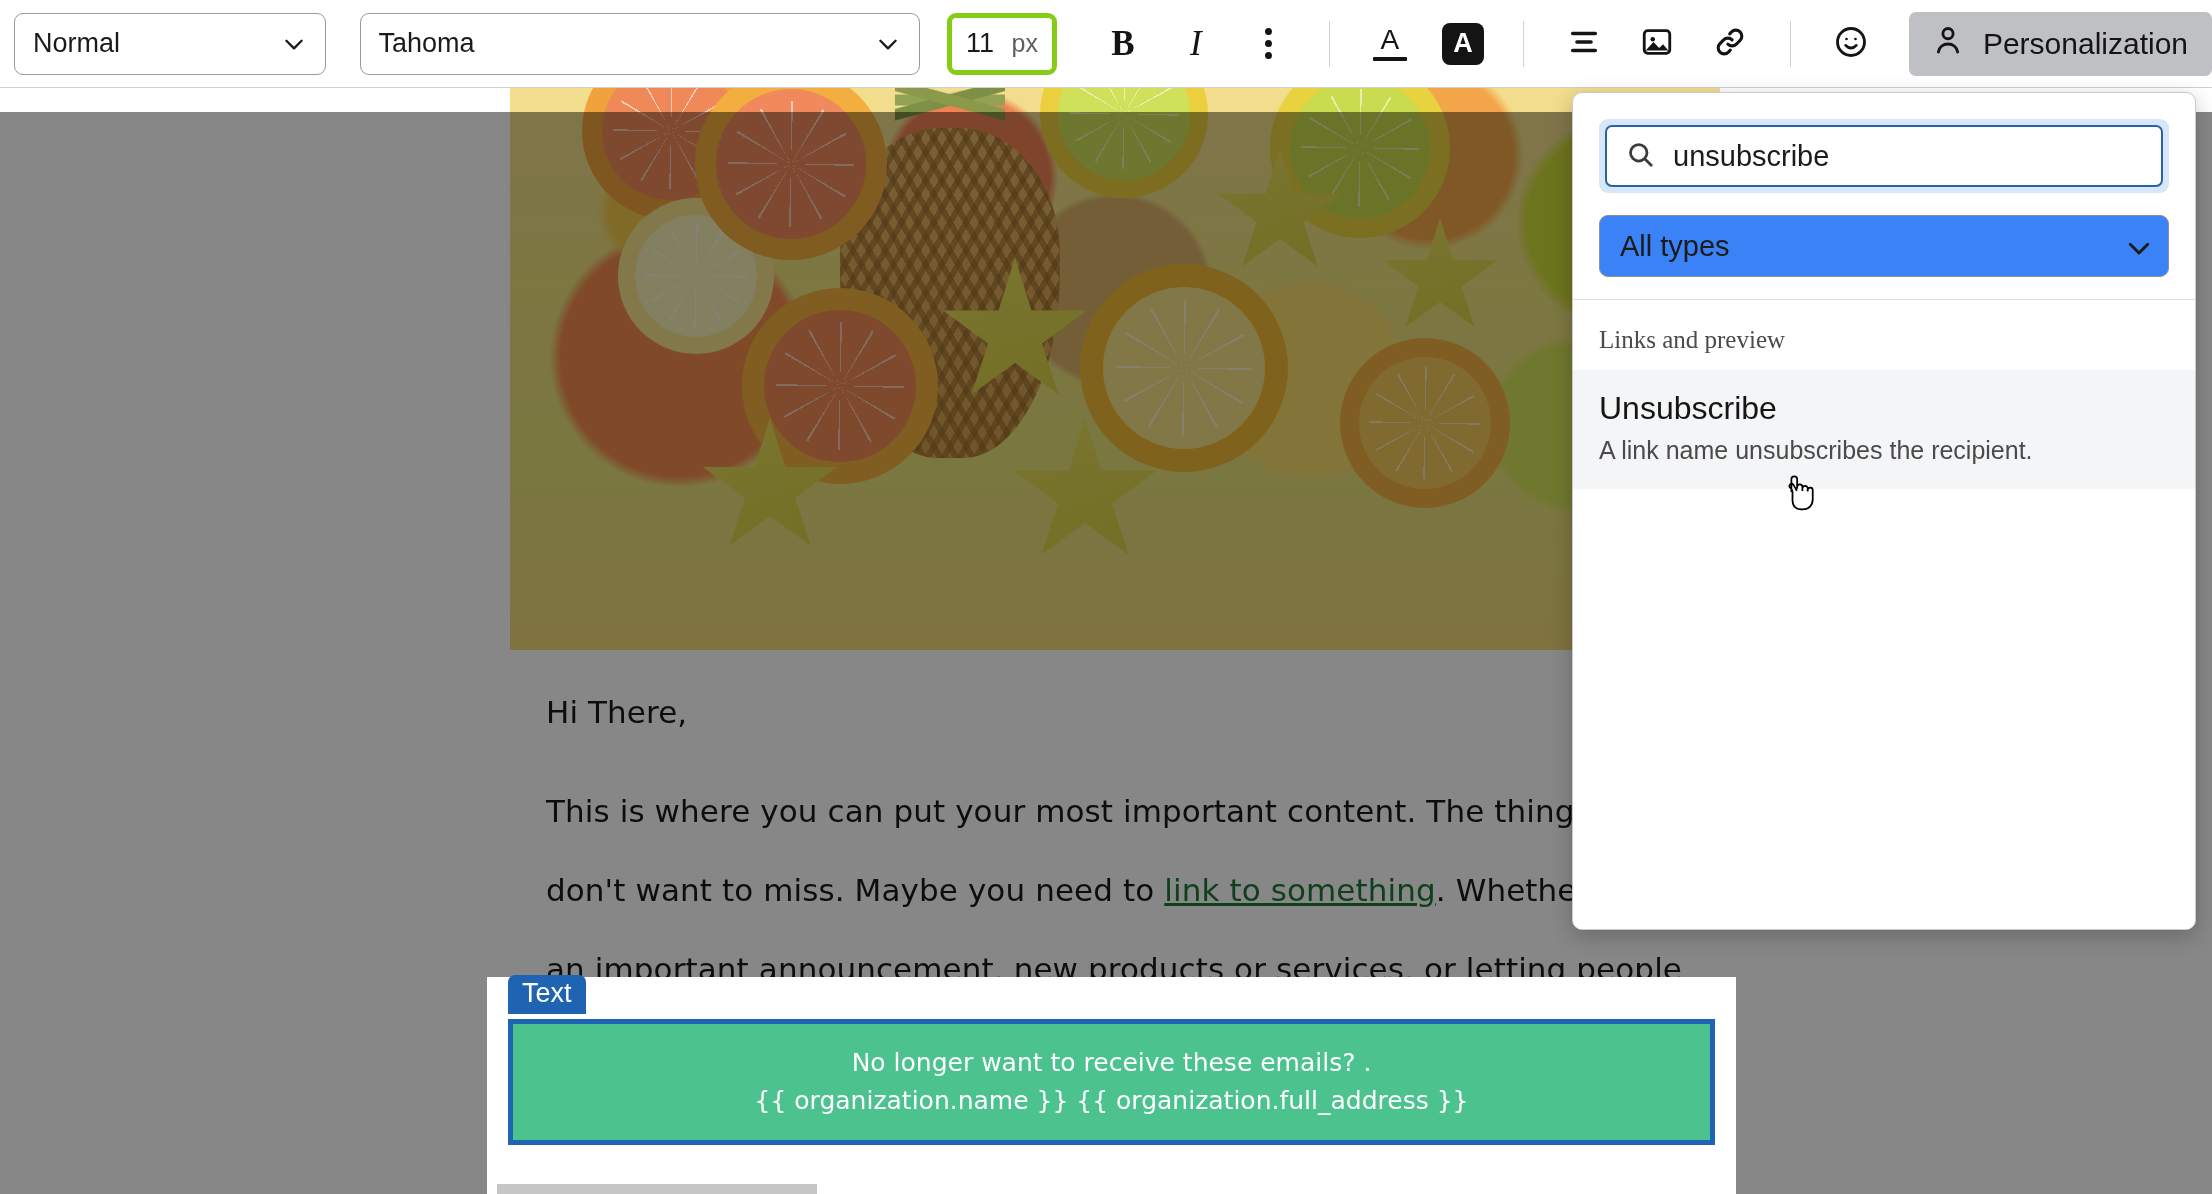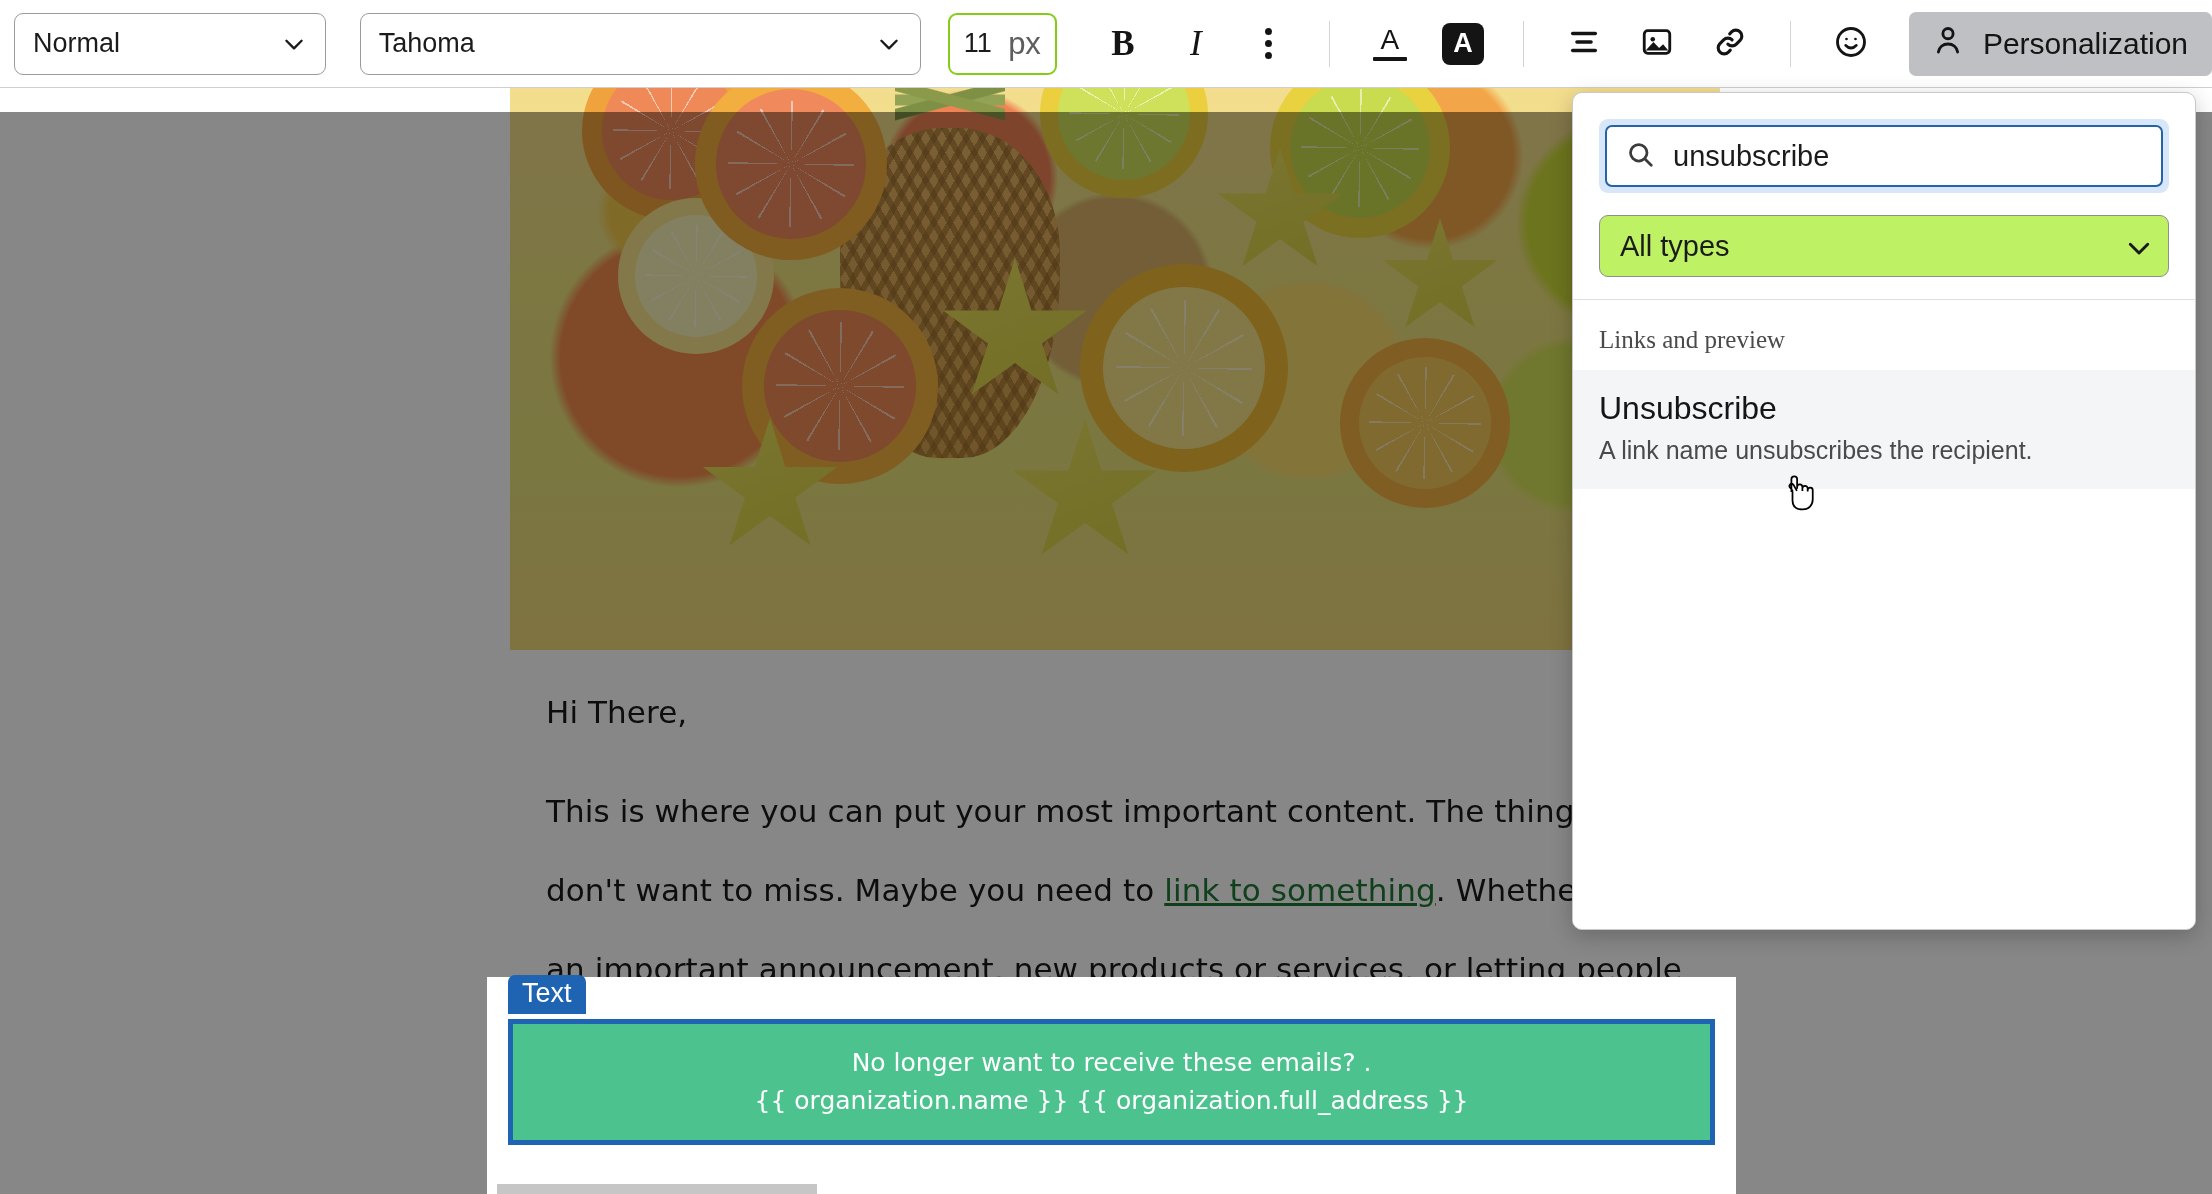--- a/index.html
+++ b/index.html
@@ -30,25 +30,25 @@
     background:#fff; padding:0 18px; cursor:pointer;
     color:#1b1b1b; font-size:27px;
   }
   #sel-style { width:350px; margin-right:19px; }
   #sel-font  { width:634px; margin-right:12px; }
   .chev { width:26px; height:26px; flex:0 0 auto; }
   .chev svg { display:block; }
 
   #size-box {
     display:flex; align-items:center; height:62px; width:120px;
-    border:2px solid #84cc16; border-radius:9px; background:#fff;
+    border:5px solid #84cc16; border-radius:9px; background:#fff;
     padding:0 14px; margin-right:22px; justify-content:space-between;
   }
   #size-val { font-size:27px; color:#1b1b1b; }
-  #size-unit { font-size:31px; color:#5e5e5e; }
+  #size-unit { font-size:25px; color:#5e5e5e; }
 
   .tb-btn {
     width:58px; height:58px; flex:0 0 auto;
     display:flex; align-items:center; justify-content:center;
     cursor:pointer; background:transparent; border:none; border-radius:7px;
     color:#141414;
   }
   .tb-btn.bold   { font-size:35px; font-weight:bold; font-family:"Liberation Serif", serif; }
   .tb-btn.italic { font-size:35px; font-style:italic; font-family:"Liberation Serif", serif; }
 
@@ -198,21 +198,21 @@
   }
   #search-input {
     border:none; outline:none; flex:1 1 auto;
     font-family:"Liberation Sans", sans-serif;
     font-size:29px; color:#1b1b1b; background:transparent;
   }
   #type-select {
     margin-top:22px;
     display:flex; align-items:center; justify-content:space-between;
     height:62px; border:1px solid #8e8e8e; border-radius:9px;
-    background:#bef264; padding:0 18px 0 20px; cursor:pointer;
+    background:#3b82f6; padding:0 18px 0 20px; cursor:pointer;
     font-size:29px; color:#1b1b1b;
   }
   #panel-sep { height:1px; background:#dedede; }
   #group-label {
     padding:26px 26px 16px 26px;
     font-size:25px; color:#4a4a4a;font-family:Liberation Serif, serif;
   }
   .result-item {
     background:#f4f5f7;
     padding:18px 26px 24px 26px;

